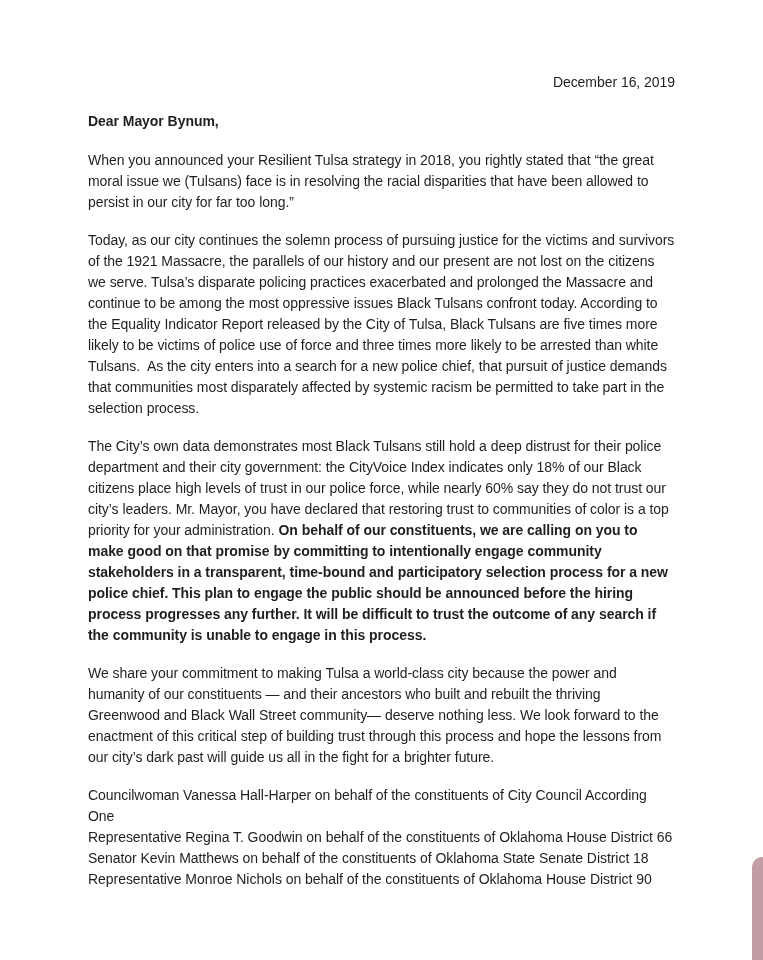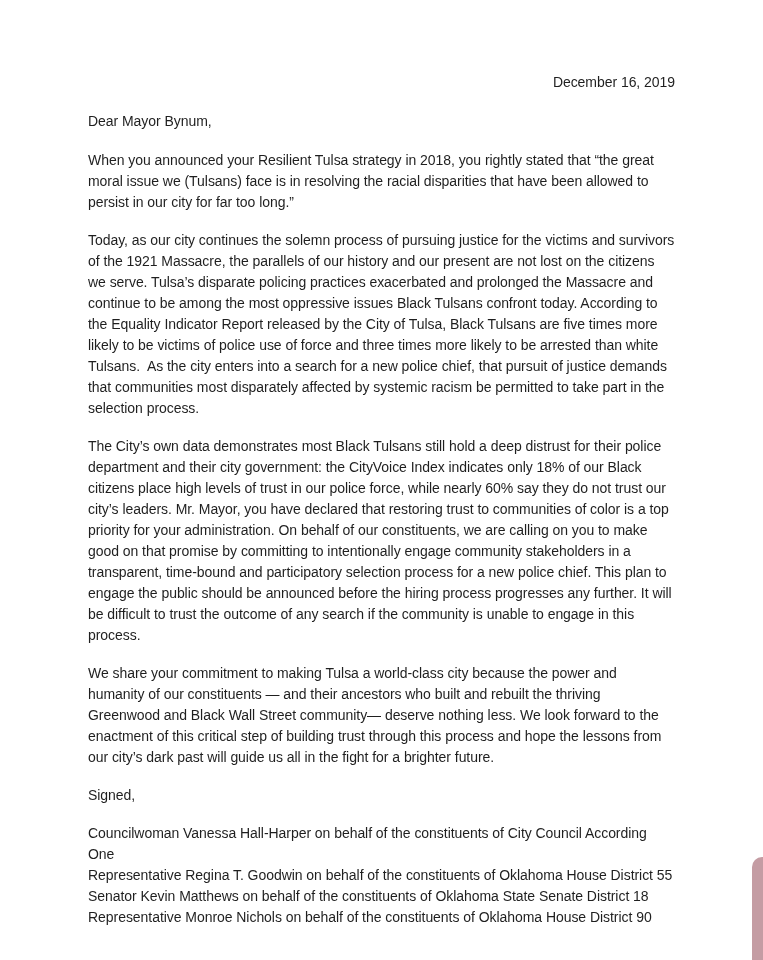--- a/index.html
+++ b/index.html
@@ -24,27 +24,28 @@
     font-size: 14px;
     line-height: 21px;
     letter-spacing: -0.05px;
   }
   .date-line {
     text-align: right;
     margin: 0 0 18px 0;
   }
   .salutation {
     margin: 8px 0 18px 0;
+    font-weight: bold;
   }
   .para {
     margin: 8px 0 17px 0;
     white-space: pre-wrap;
   }
   .para .bold {
-    font-weight: normal;
+    font-weight: bold;
   }
   .closing {
     margin: 12px 0 17px 0;
   }
   .signatures {
     margin: 0;
   }
   .sig-line {
     margin: 0;
   }
@@ -69,25 +70,24 @@
     <p class="salutation">Dear Mayor Bynum,</p>
 
     <p class="para">When you announced your Resilient Tulsa strategy in 2018, you rightly stated that “the great moral issue we (Tulsans) face is in resolving the racial disparities that have been allowed to persist in our city for far too long.”</p>
 
     <p class="para">Today, as our city continues the solemn process of pursuing justice for the victims and survivors of the 1921 Massacre, the parallels of our history and our present are not lost on the citizens we serve. Tulsa’s disparate policing practices exacerbated and prolonged the Massacre and continue to be among the most oppressive issues Black Tulsans confront today. According to the Equality Indicator Report released by the City of Tulsa, Black Tulsans are five times more likely to be victims of police use of force and three times more likely to be arrested than white Tulsans.  As the city enters into a search for a new police chief, that pursuit of justice demands that communities most disparately affected by systemic racism be permitted to take part in the selection process.</p>
 
     <p class="para"><span>The City’s own data demonstrates most Black Tulsans still hold a deep distrust for their police department and their city government: the CityVoice Index indicates only 18% of our Black citizens place high levels of trust in our police force, while nearly 60% say they do not trust our city’s leaders. Mr. Mayor, you have declared that restoring trust to communities of color is a top priority for your administration. </span><span class="bold">On behalf of our constituents, we are calling on you to make good on that promise by committing to intentionally engage community stakeholders in a transparent, time-bound and participatory selection process for a new police chief. This plan to engage the public should be announced before the hiring process progresses any further. It will be difficult to trust the outcome of any search if the community is unable to engage in this process.</span></p>
 
     <p class="para">We share your commitment to making Tulsa a world-class city because the power and humanity of our constituents — and their ancestors who built and rebuilt the thriving Greenwood and Black Wall Street community— deserve nothing less. We look forward to the enactment of this critical step of building trust through this process and hope the lessons from our city’s dark past will guide us all in the fight for a brighter future.</p>
 
-    <p class="closing">Signed,</p>
 
     <div class="signatures">
       <p class="sig-line">Councilwoman Vanessa Hall-Harper on behalf of the constituents of City Council According One</p>
-      <p class="sig-line">Representative Regina T. Goodwin on behalf of the constituents of Oklahoma House District 55</p>
+      <p class="sig-line">Representative Regina T. Goodwin on behalf of the constituents of Oklahoma House District 66</p>
       <p class="sig-line">Senator Kevin Matthews on behalf of the constituents of Oklahoma State Senate District 18</p>
       <p class="sig-line">Representative Monroe Nichols on behalf of the constituents of Oklahoma House District 90</p>
     </div>
 
   </div>
 
   <div class="corner-accent"></div>
 </div>
 
 </body></html>

